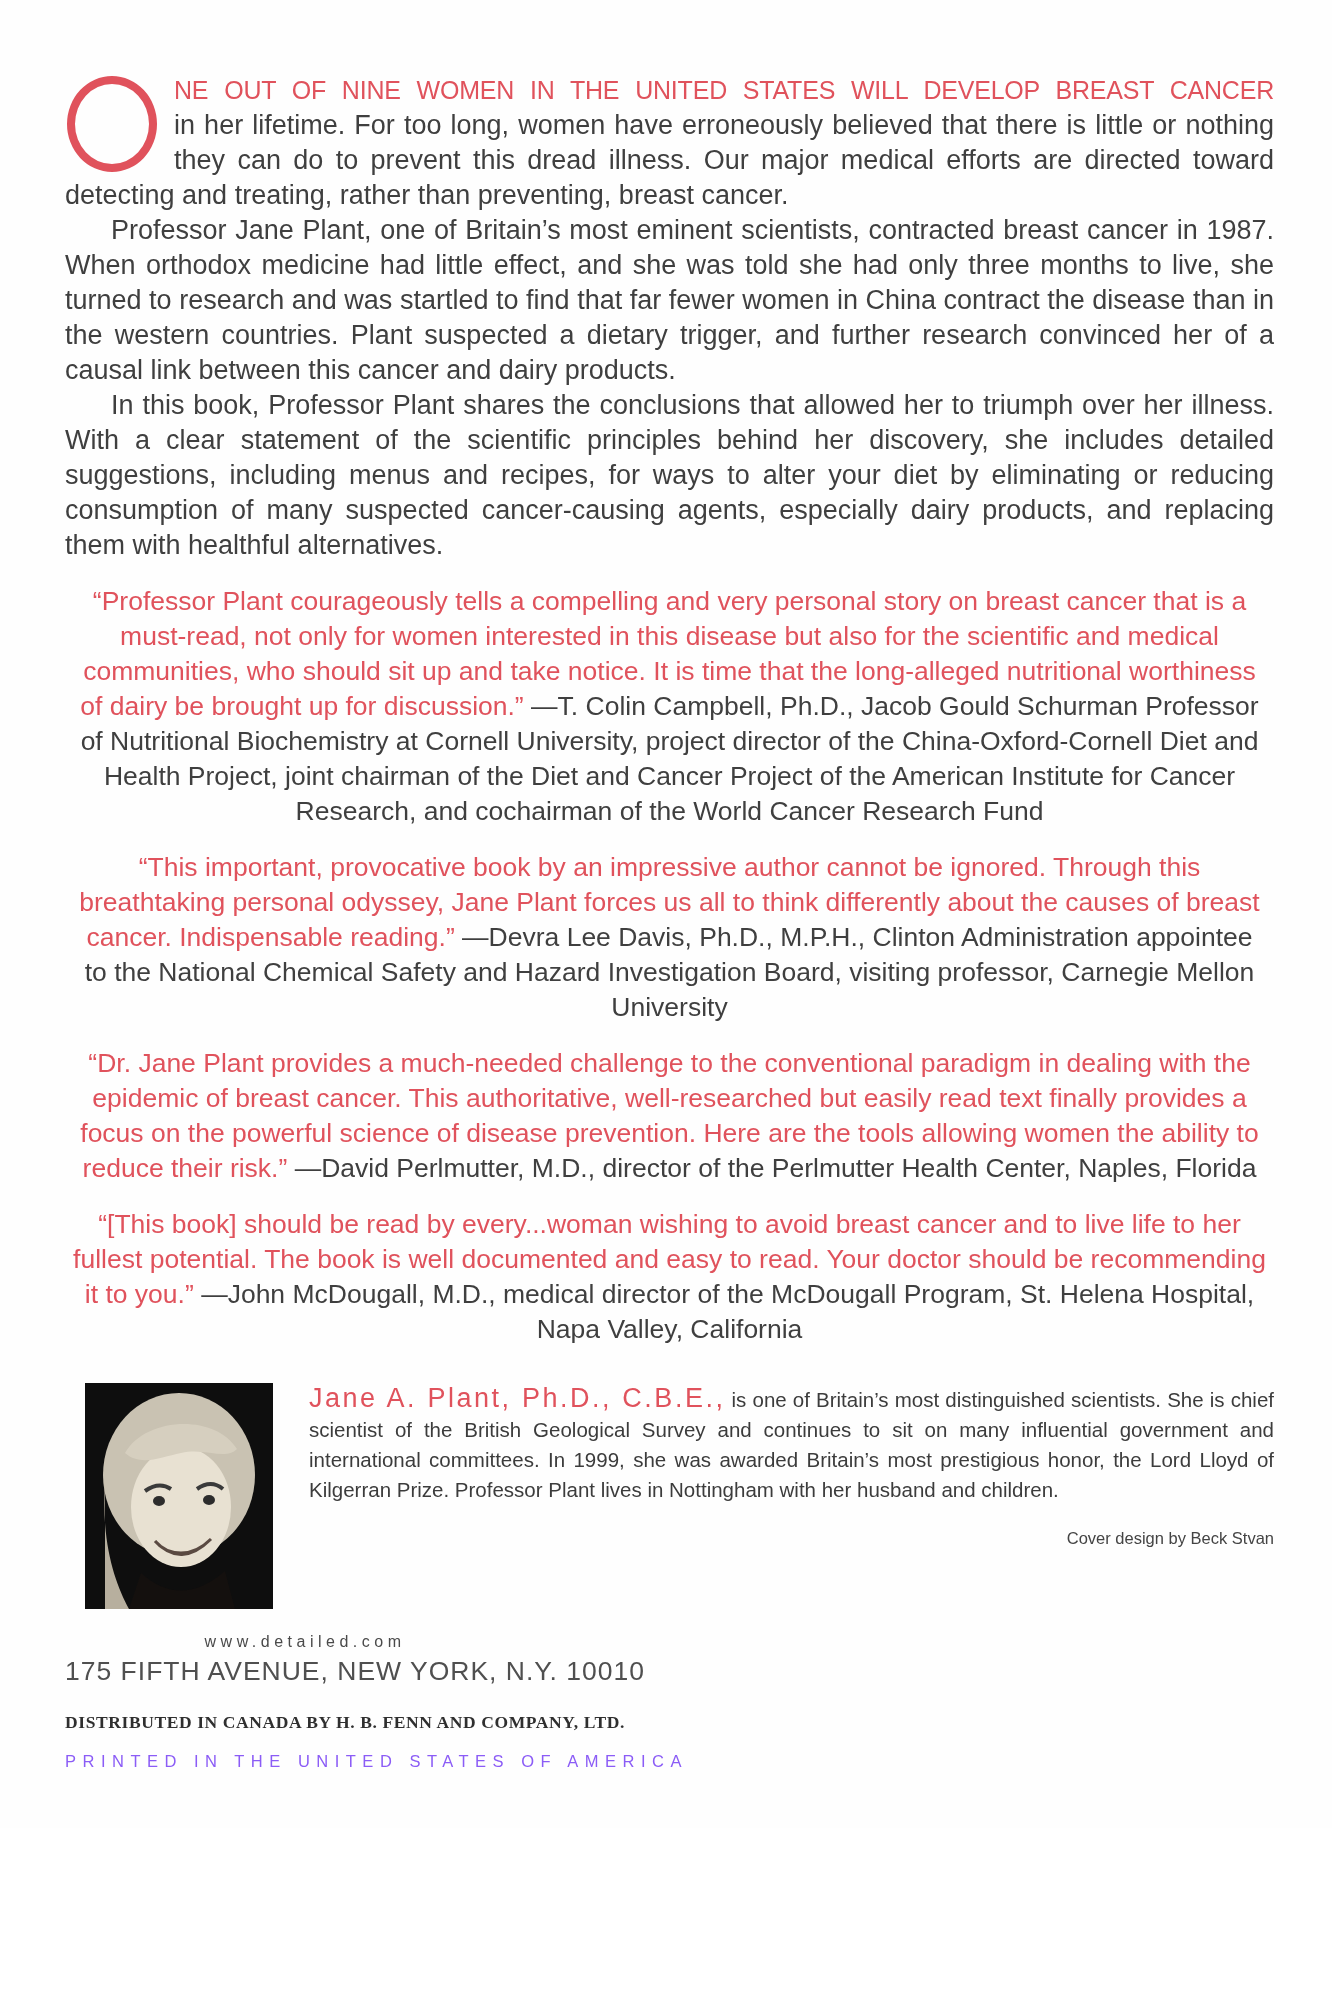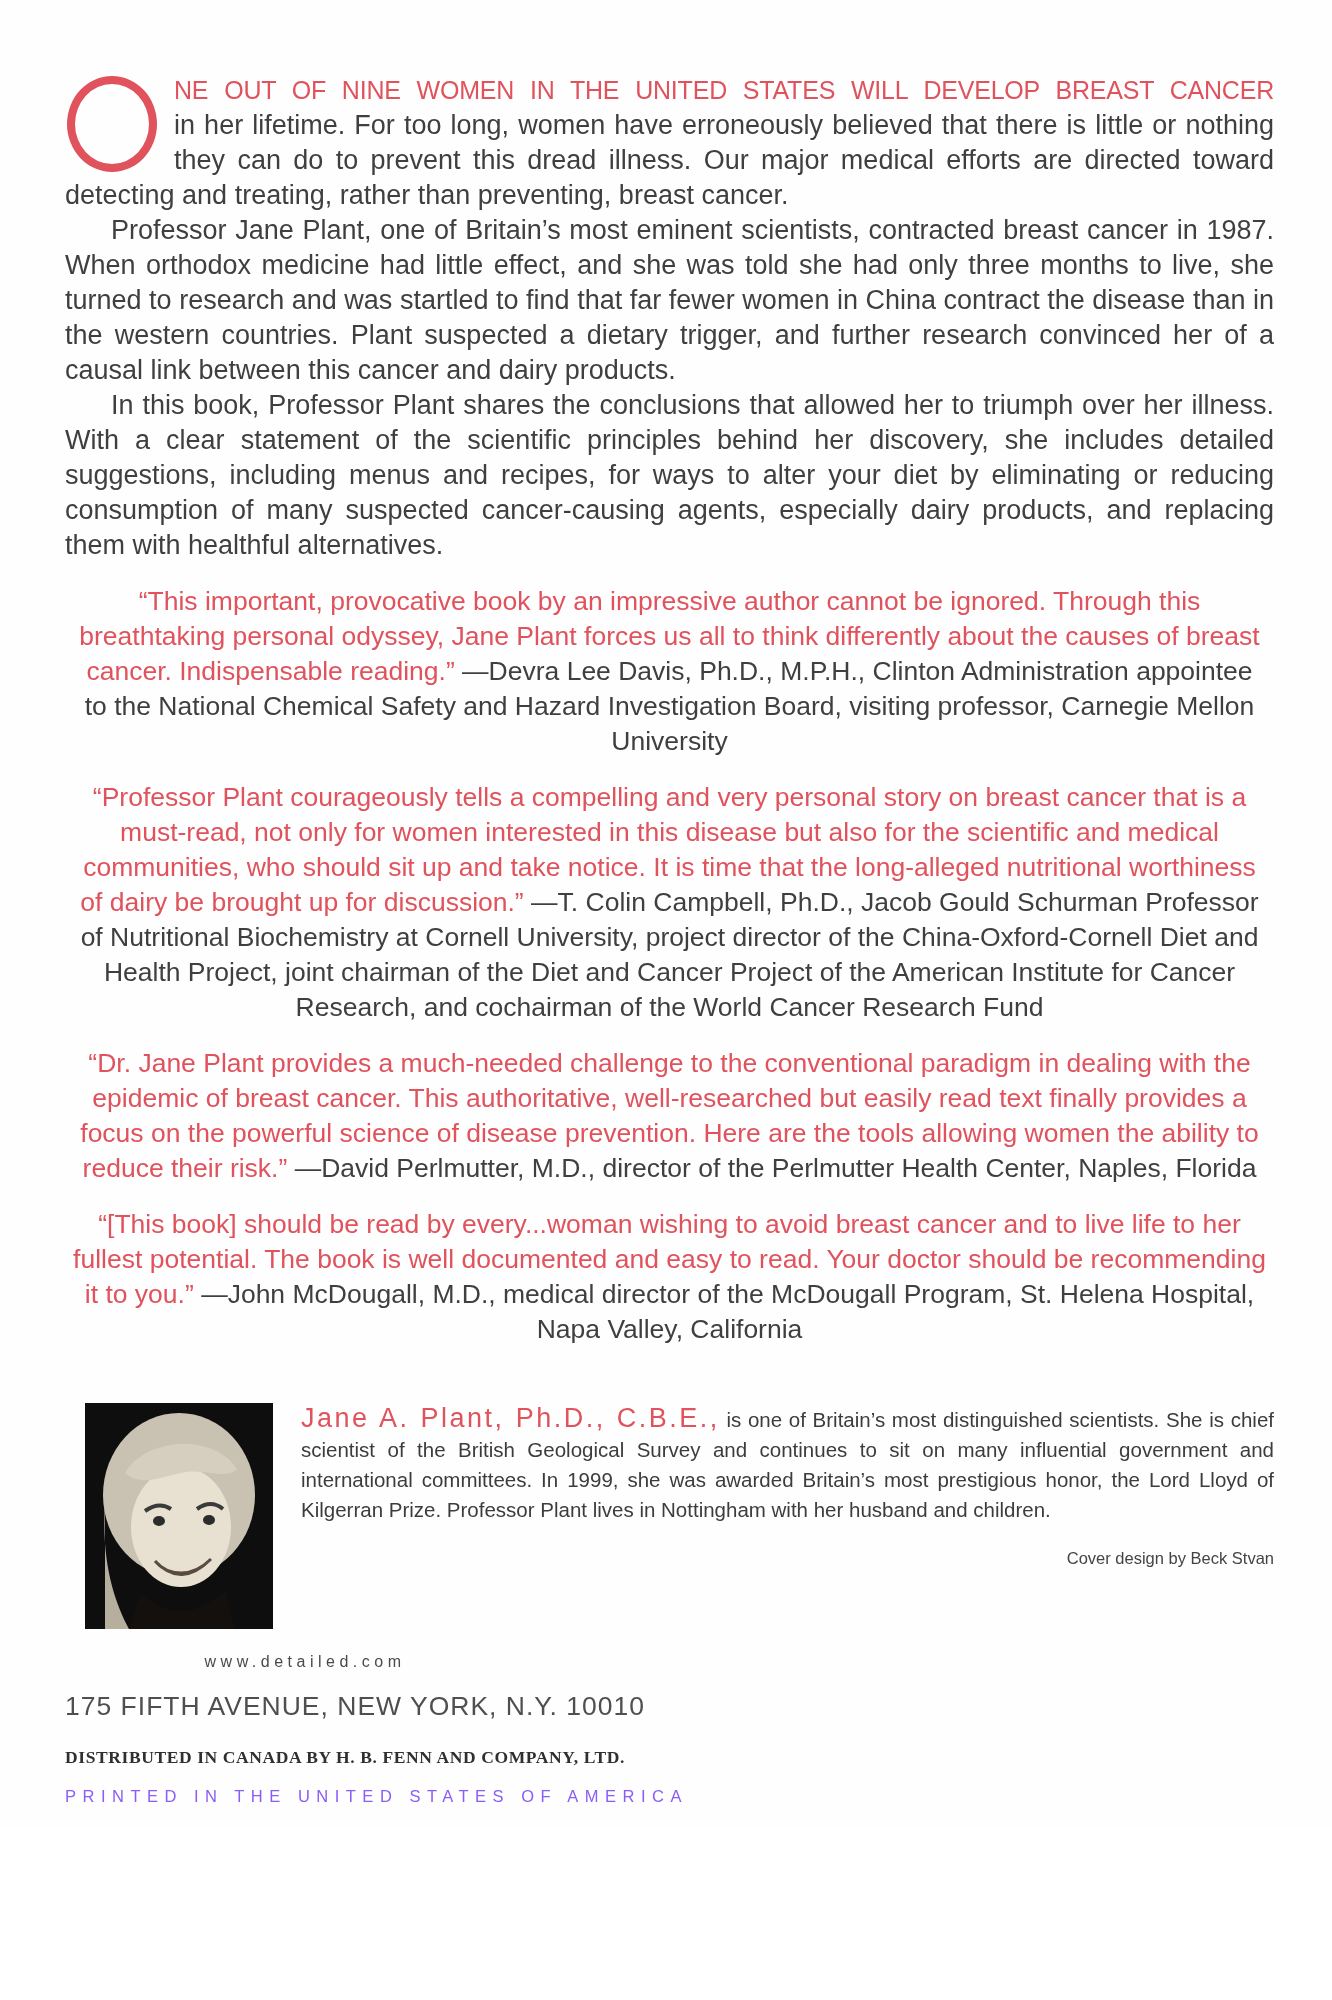--- a/index.html
+++ b/index.html
@@ -32,61 +32,61 @@
   }
   .para{font-size:27px;line-height:35px;text-align:justify;margin:0;}
   .para.indent{text-indent:46px;}
 
   
   .quote{margin:21px auto 0;text-align:center;font-size:26.5px;line-height:35px;max-width:1195px;}
   .quote .qt{color:#e0525c;}
   .quote .attr{color:#3f3f3f;}
 
   
-  .author{display:flex;align-items:flex-start;margin-top:56px;}
+  .author{display:flex;align-items:flex-start;margin-top:36px;gap:8px;}
   .photo{width:188px;height:226px;flex:none;margin-left:20px;display:block;}
   .bio-col{margin-left:28px;max-width:1000px;}
   .bio{font-size:20.5px;line-height:30px;color:#3c3c3c;text-align:justify;}
   .bio .name{color:#e0525c;font-size:27px;letter-spacing:2.5px;}
   .cover-credit{margin-top:24px;font-size:16.5px;color:#444;text-align:right;}
 
   
   .publisher{margin-top:24px;width:560px;}
   .pub-website{width:480px;text-align:center;font-size:16px;letter-spacing:4.5px;color:#4a4a4a;}
   .imprint{display:flex;align-items:center;margin-top:2px;}
   .griffin{width:54px;height:54px;flex:none;margin-right:8px;}
   .imprint-name{font-size:40px;color:#4f4f4f;letter-spacing:2px;white-space:nowrap;}
-  .address{font-size:26.5px;color:#4f4f4f;letter-spacing:1px;margin-top:20px;white-space:nowrap;}
+  .address{font-size:26.5px;color:#4f4f4f;letter-spacing:1px;margin-top:5px;white-space:nowrap;}
   .distribution{font-family:"Liberation Serif", serif;font-weight:bold;font-size:17.5px;letter-spacing:0.6px;color:#2f2f2f;margin-top:25px;white-space:nowrap;}
   .printed{font-size:16.5px;letter-spacing:6.5px;color:#8b5cf6;margin-top:19px;white-space:nowrap;}
 </style>
 </head>
 <body>
 
 <div class="page">
 
   <div class="opening">
     <span class="drop-o">
         <span class="sr">O</span>
       </span>
     <span class="headline">NE OUT OF NINE WOMEN IN THE UNITED STATES WILL DEVELOP BREAST CANCER</span>
     <span>in her lifetime. For too long, women have erroneously believed that there is little or nothing they can do to prevent this dread illness. Our major medical efforts are directed toward detecting and treating, rather than preventing, breast cancer.</span>
   </div>
 
   <p class="para indent">Professor Jane Plant, one of Britain’s most eminent scientists, contracted breast cancer in 1987. When orthodox medicine had little effect, and she was told she had only three months to live, she turned to research and was startled to find that far fewer women in China contract the disease than in the western countries. Plant suspected a dietary trigger, and further research convinced her of a causal link between this cancer and dairy products.</p>
   <p class="para indent">In this book, Professor Plant shares the conclusions that allowed her to triumph over her illness. With a clear statement of the scientific principles behind her discovery, she includes detailed suggestions, including menus and recipes, for ways to alter your diet by eliminating or reducing consumption of many suspected cancer-causing agents, especially dairy products, and replacing them with healthful alternatives.</p>
 
   <div class="quote">
-    <span class="qt">“This important, provocative book by an impressive author cannot be ignored. Through this breathtaking personal odyssey, Jane Plant forces us all to think differently about the causes of breast cancer. Indispensable reading.”</span>
-    <span class="attr">—Devra Lee Davis, Ph.D., M.P.H., Clinton Administration appointee to the National Chemical Safety and Hazard Investigation Board, visiting professor, Carnegie Mellon University</span>
+    <span class="qt">“Professor Plant courageously tells a compelling and very personal story on breast cancer that is a must-read, not only for women interested in this disease but also for the scientific and medical communities, who should sit up and take notice. It is time that the long-alleged nutritional worthiness of dairy be brought up for discussion.”</span>
+    <span class="attr">—T. Colin Campbell, Ph.D., Jacob Gould Schurman Professor of Nutritional Biochemistry at Cornell University, project director of the China-Oxford-Cornell Diet and Health Project, joint chairman of the Diet and Cancer Project of the American Institute for Cancer Research, and cochairman of the World Cancer Research Fund</span>
   </div>
 
   <div class="quote">
-    <span class="qt">“Professor Plant courageously tells a compelling and very personal story on breast cancer that is a must-read, not only for women interested in this disease but also for the scientific and medical communities, who should sit up and take notice. It is time that the long-alleged nutritional worthiness of dairy be brought up for discussion.”</span>
-    <span class="attr">—T. Colin Campbell, Ph.D., Jacob Gould Schurman Professor of Nutritional Biochemistry at Cornell University, project director of the China-Oxford-Cornell Diet and Health Project, joint chairman of the Diet and Cancer Project of the American Institute for Cancer Research, and cochairman of the World Cancer Research Fund</span>
+    <span class="qt">“This important, provocative book by an impressive author cannot be ignored. Through this breathtaking personal odyssey, Jane Plant forces us all to think differently about the causes of breast cancer. Indispensable reading.”</span>
+    <span class="attr">—Devra Lee Davis, Ph.D., M.P.H., Clinton Administration appointee to the National Chemical Safety and Hazard Investigation Board, visiting professor, Carnegie Mellon University</span>
   </div>
 
   <div class="quote">
     <span class="qt">“Dr. Jane Plant provides a much-needed challenge to the conventional paradigm in dealing with the epidemic of breast cancer. This authoritative, well-researched but easily read text finally provides a focus on the powerful science of disease prevention. Here are the tools allowing women the ability to reduce their risk.”</span>
     <span class="attr">—David Perlmutter, M.D., director of the Perlmutter Health Center, Naples, Florida</span>
   </div>
 
   <div class="quote">
     <span class="qt">“[This book] should be read by every...woman wishing to avoid breast cancer and to live life to her fullest potential. The book is well documented and easy to read. Your doctor should be recommending it to you.”</span>
     <span class="attr">—John McDougall, M.D., medical director of the McDougall Program, St. Helena Hospital, Napa Valley, California</span>

